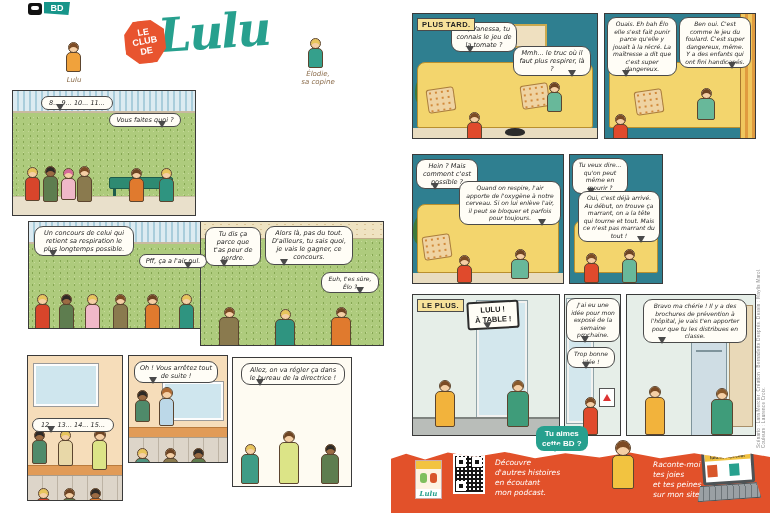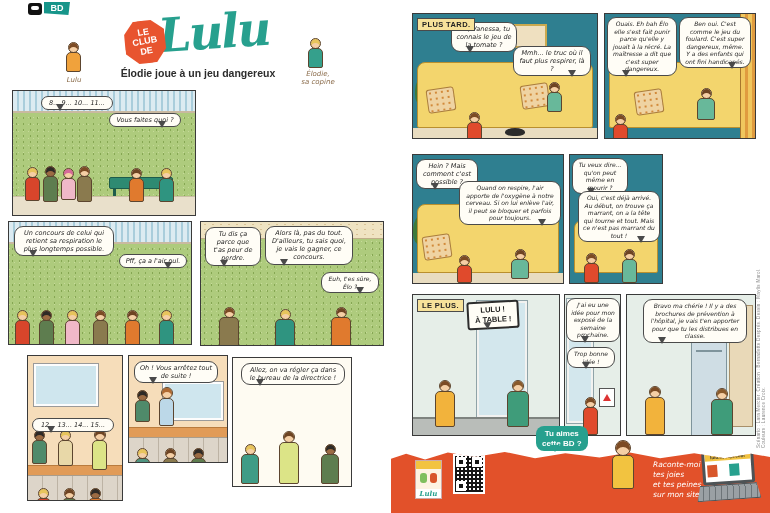--- a/index.html
+++ b/index.html
@@ -117,21 +117,20 @@
     <i class="kh" style="box-shadow:inset 0 4px 0 #7c4b24"></i>
       <i class="kb" style="background:#f0a23c;height:20px"></i>
   </div>
   <div class="char-label" style="left: 56px; top: 76px; width: 36px; white-space: pre-line;">Lulu</div>
   <div class="logo-octo">
     <span>LE</span>
     <span>CLUB</span>
     <span>DE</span>
   </div>
   <div class="logo-name">Lulu</div>
-  <div class="subtitle">Élodie joue à un jeu dangereux</div>
   <div class="kid" style="left:308px;top:38px">
     <i class="kh" style="box-shadow:inset 0 4px 0 #e7c45c"></i>
       <i class="kb" style="background:#35a08c;height:20px"></i>
   </div>
   <div class="char-label" style="left: 296px; top: 70px; width: 44px; white-space: pre-line;">Élodie,
 sa copine</div>
 
   <div class="panel sc-hedge" style="left:12px;top:90px;width:184px;height:126px">
     <div class="wall"></div>
     <div class="ground"></div>
@@ -158,21 +157,21 @@
       </div>
     <div class="kid" style="left:146px;bottom:13px">
         <i class="kh" style="box-shadow:inset 0 4px 0 #e7c45c"></i>
         <i class="kb" style="background:#2f9480;height:24px"></i>
       </div>
     <div class="bub" style="left:28px;top:5px;width:72px">8... 9... 10... 11...</div>
     <div class="bub t-r" style="left:96px;top:22px;width:72px">Vous faites quoi ?</div>
   </div>
 
 
-  <div class="panel sc-hedge" style="left:8px;top:221px;width:184px;height:124px">
+  <div class="panel sc-hedge" style="left:28px;top:221px;width:184px;height:108px">
     <div class="wall"></div>
     <div class="kid" style="left:6px;bottom:-4px">
         <i class="kh" style="box-shadow:inset 0 4px 0 #e7c45c"></i>
         <i class="kb" style="background:#d8452b;height:28px"></i>
       </div>
     <div class="kid" style="left:30px;bottom:-4px">
         <i class="kh" style="background:#9c6b43;box-shadow:inset 0 4px 0 #2e2a26"></i>
         <i class="kb" style="background:#5e7d4f;height:28px"></i>
       </div>
     <div class="kid" style="left:56px;bottom:-4px">
@@ -414,20 +413,24 @@
         <i style="left:4px;top:4px;background:#7fbf5e"></i>
         <i style="left:14px;top:4px;background:#d8562b"></i>
       </span>
       <span class="ttl">Lulu</span>
     </div>
     <div class="qr">
       <i class="fe" style="left:1px;top:1px"></i>
         <i class="fe" style="right:1px;top:1px"></i>
         <i class="fe" style="left:1px;bottom:1px"></i>
     </div>
+    <div class="script" style="left: 104px; top: 8px; width: 72px; white-space: pre-line;">Découvre
+d'autres histoires
+en écoutant
+mon podcast.</div>
     <div class="script" style="left: 262px; top: 10px; width: 56px; white-space: pre-line;">Raconte-moi
 tes joies
 et tes peines
 sur mon site.</div>
     <div class="laptop">
       <div class="lscreen">
         <span class="lurl">lulu.astrapi.com</span>
         <i style="left:12px;top:14px;background:#d8562b"></i>
         <i style="left:34px;top:14px;background:#27a08e"></i>
       </div>

